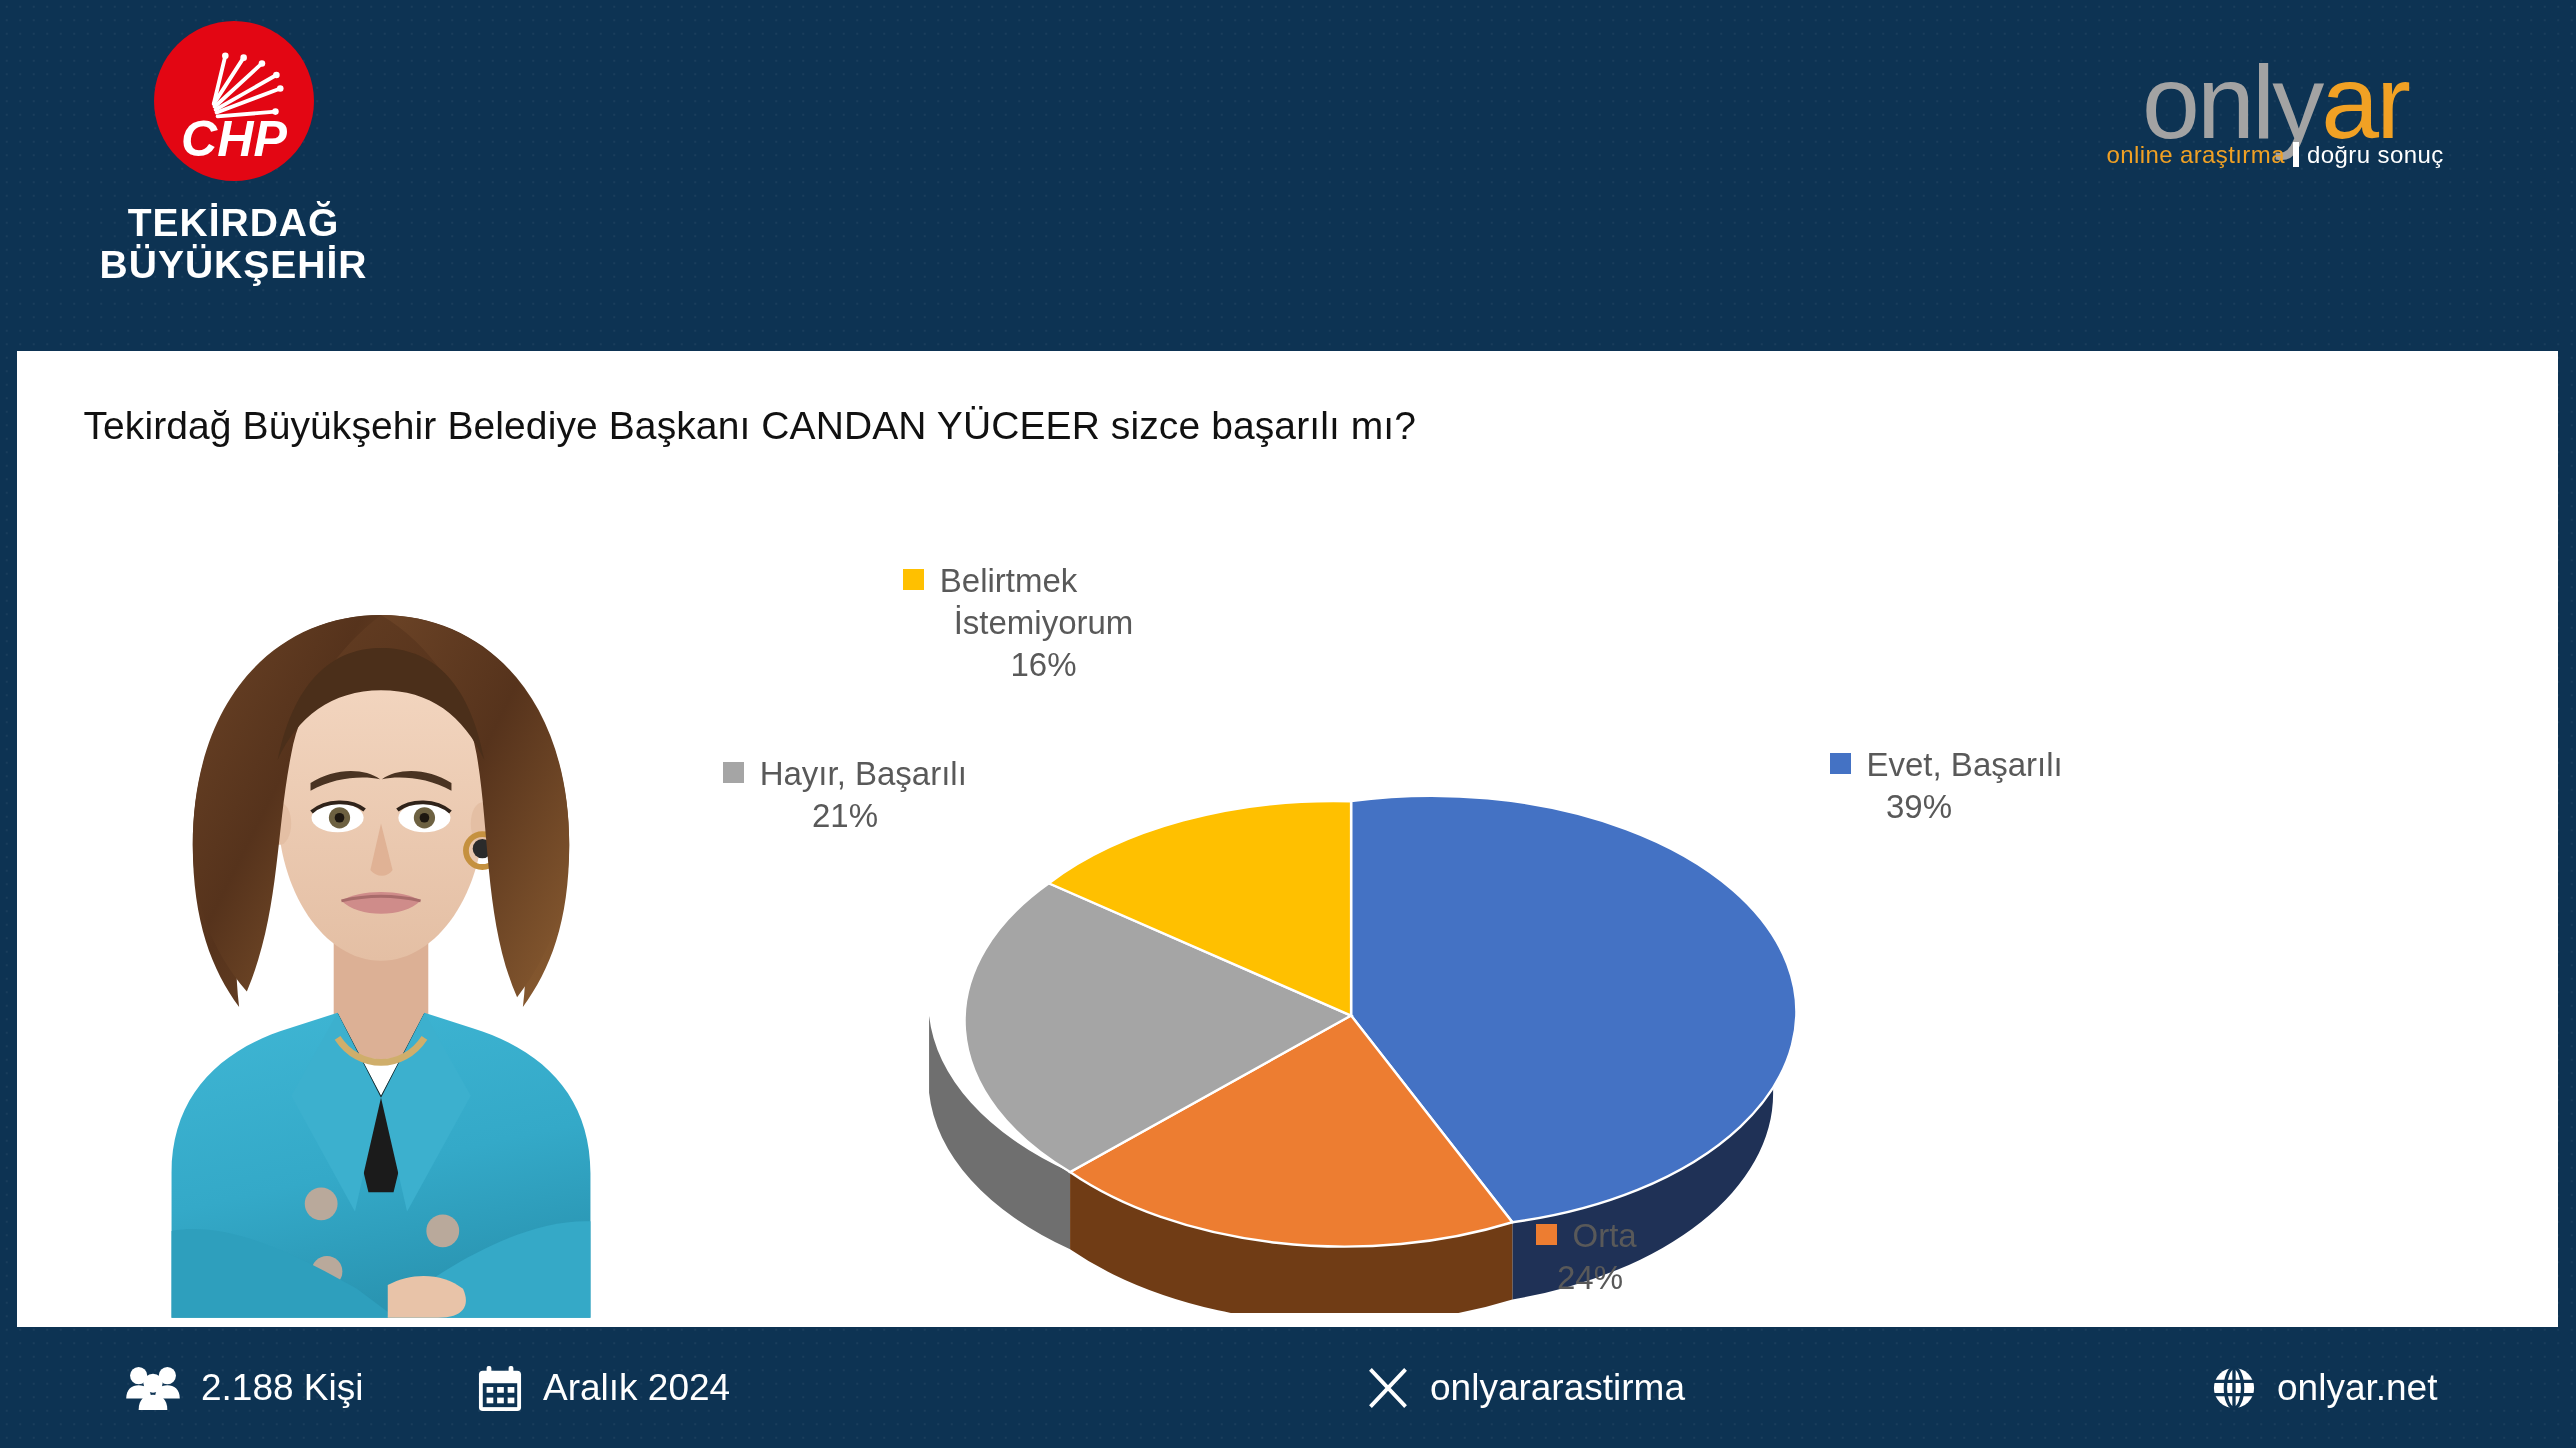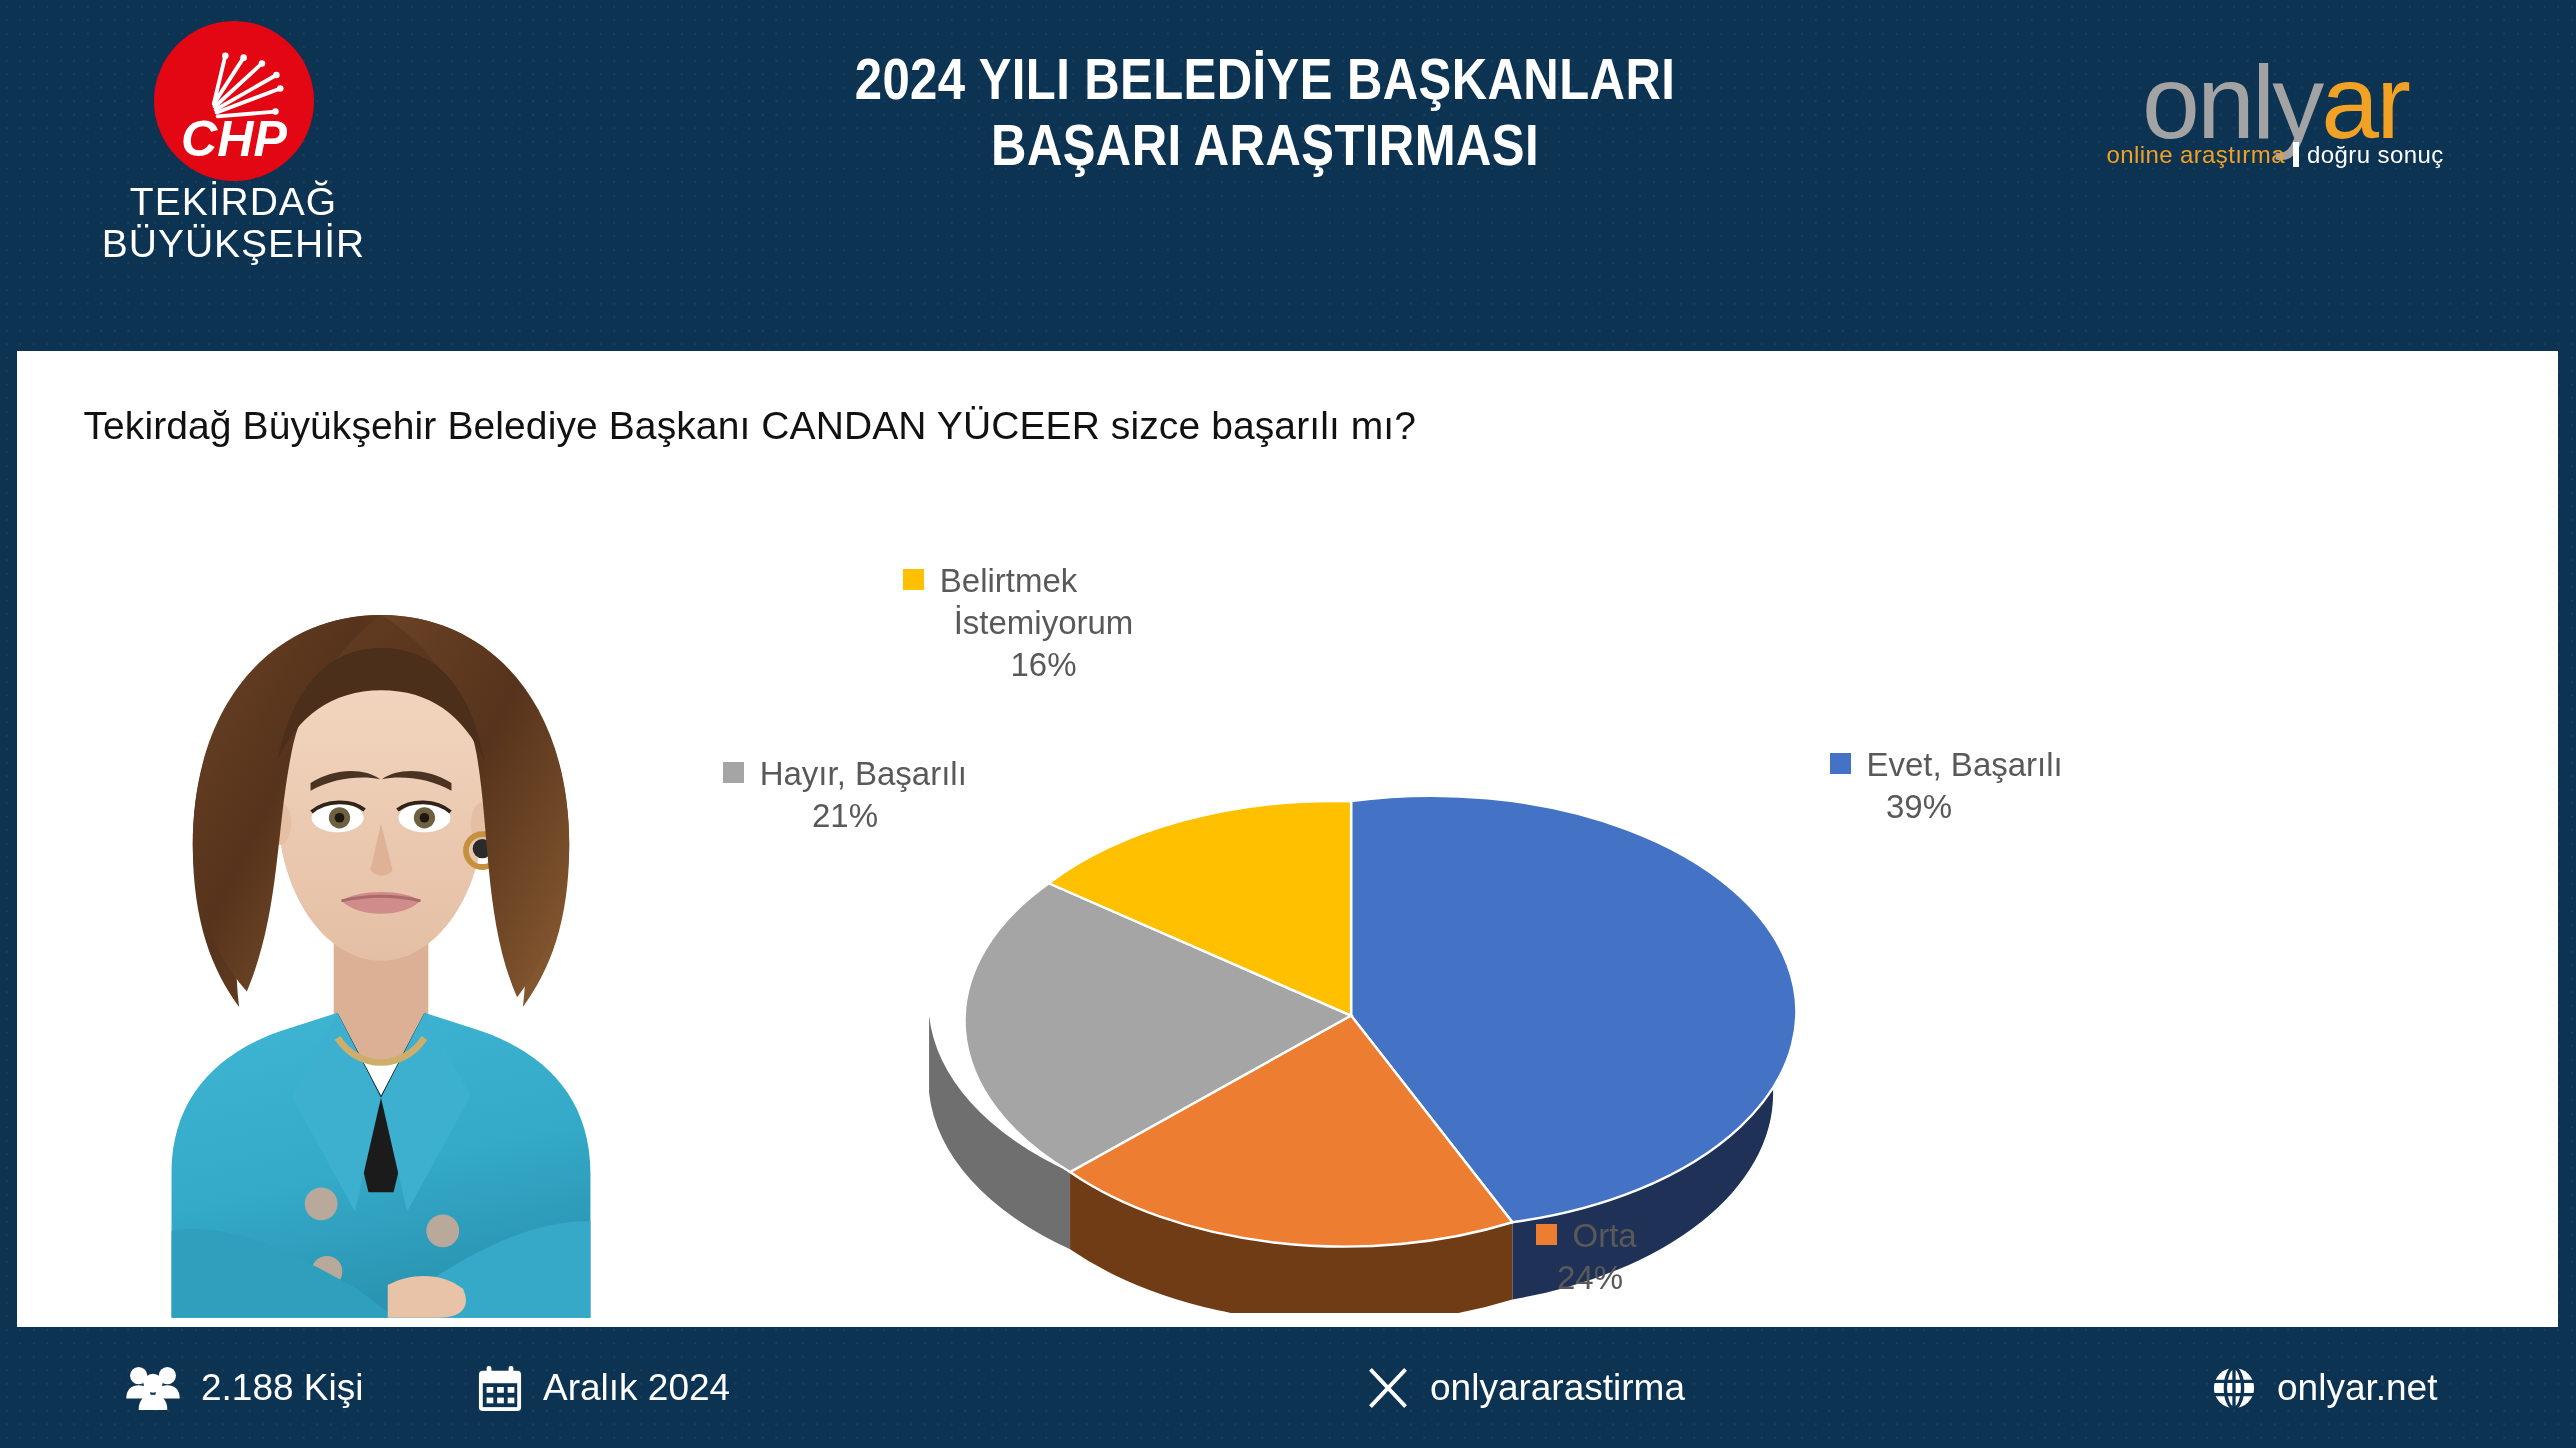--- a/index.html
+++ b/index.html
@@ -16,21 +16,21 @@
   .header { position:absolute; left:0; top:0; width:2576px; height:351px; }
 
   .chp-block { position:absolute; left:79px; top:21px; width:309px; text-align:center; }
   .chp-logo {
     width:160px; height:160px; border-radius:50%; background:#e30613;
     margin:0 auto; position:relative; overflow:hidden;
   }
   .chp-logo svg { position:absolute; left:0; top:0; }
   .chp-name {
     color:#ffffff; font-size:39px; line-height:42px; letter-spacing:1px;
-    margin-top:0; font-weight:400;
+    margin-top:21px; font-weight:700;
   }
 
   .title-block {
     position:absolute; left:734px; top:46px; width:1062px; text-align:center;
   }
   .title-line {
     color:#ffffff; font-weight:700; font-size:57px; line-height:66px;
     letter-spacing:0.5px; transform:scaleX(.86); transform-origin:center;
     white-space:nowrap;
   }
@@ -126,24 +126,20 @@
         </g>
         <text x="83" y="140" text-anchor="middle" fill="#ffffff" font-family="Liberation Sans, sans-serif" font-size="52" font-weight="700" font-style="italic">CHP</text>
       </svg>
     </div>
     <div class="chp-name">
       <div>TEKİRDAĞ</div>
       <div>BÜYÜKŞEHİR</div>
     </div>
   </div>
 
-  <div class="title-block">
-    <div class="title-line">2024 YILI BELEDİYE BAŞKANLARI</div>
-    <div class="title-line">BAŞARI ARAŞTIRMASI</div>
-  </div>
 
   <div class="brand-block">
     <div class="brand-word">
       <span class="brand-only">only</span><span class="brand-ar">ar</span>
     </div>
     <div class="brand-tag">
       <span class="t1">online araştırma</span>
       <span class="bar"></span>
       <span class="t2">doğru sonuç</span>
     </div>

